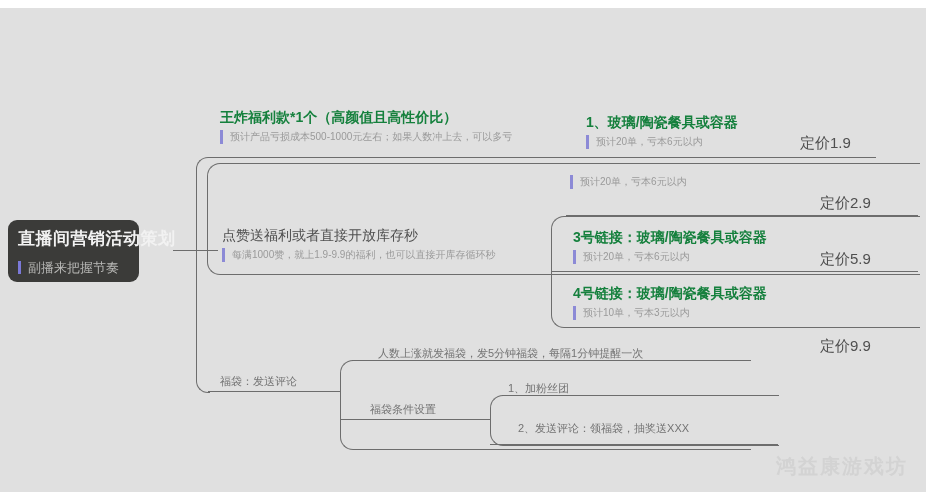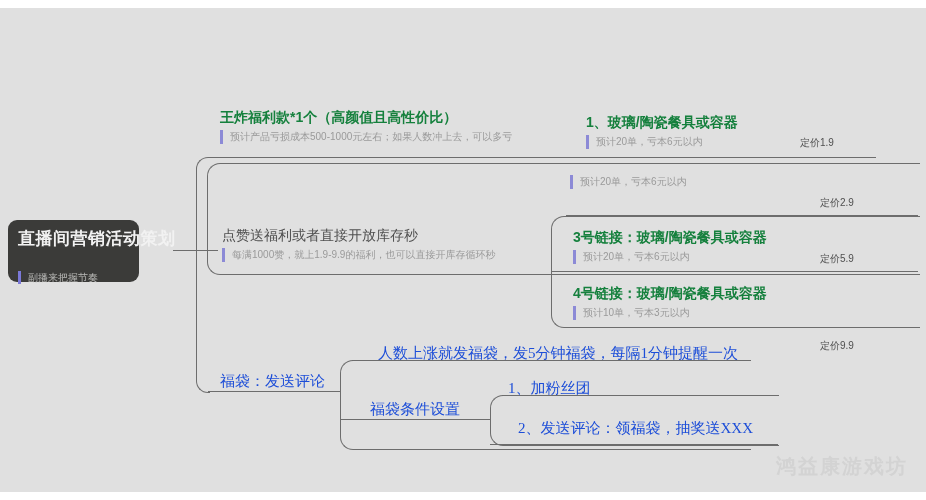--- a/index.html
+++ b/index.html
@@ -21,39 +21,39 @@
   #root-node{
     left:8px;top:212px;width:131px;height:62px;
     background:#3b3b39;border-radius:9px;
     box-sizing:border-box;padding:8px 10px 0 10px;
   }
   #root-title{
     font-size:17px;font-weight:bold;color:#f2f2f2;
     letter-spacing:.5px;line-height:22px;white-space:nowrap;
   }
   #root-sub{
-    margin-top:21px;font-size:10px;color:#b9b9b7;
+    margin-top:11px;font-size:13px;color:#b9b9b7;
     line-height:13px;white-space:nowrap;
     border-left:3px solid #7b79d8;padding-left:7px;
   }
 
   
   .node-title{
     font-size:14px;color:#4f4f4f;line-height:19px;white-space:nowrap;
   }
   .node-title.red{color:#15803d;font-weight:bold;}
   .node-note{
     font-size:10px;color:#9a9a9a;line-height:14px;white-space:nowrap;
     border-left:3px solid #8c8ad6;padding-left:7px;margin-top:3px;
   }
   .price{
-    font-size:10px;color:#4f4f4f;line-height:20px;white-space:nowrap;
+    font-size:15px;color:#4f4f4f;line-height:20px;white-space:nowrap;
   }
   .plain{
-    font-size:15px;color:#1d4ed8;line-height:19px;white-space:nowrap;font-family:Liberation Serif, serif;
+    font-size:11px;color:#737373;line-height:19px;white-space:nowrap;
   }
 
   
   .hline{background:#6d6d6d;height:1.4px;}
   .vline{background:#6d6d6d;width:1.4px;}
   .underline{background:#6d6d6d;height:1.4px;}
   
   .elbow{border-color:#6d6d6d;border-style:solid;}
 
   

